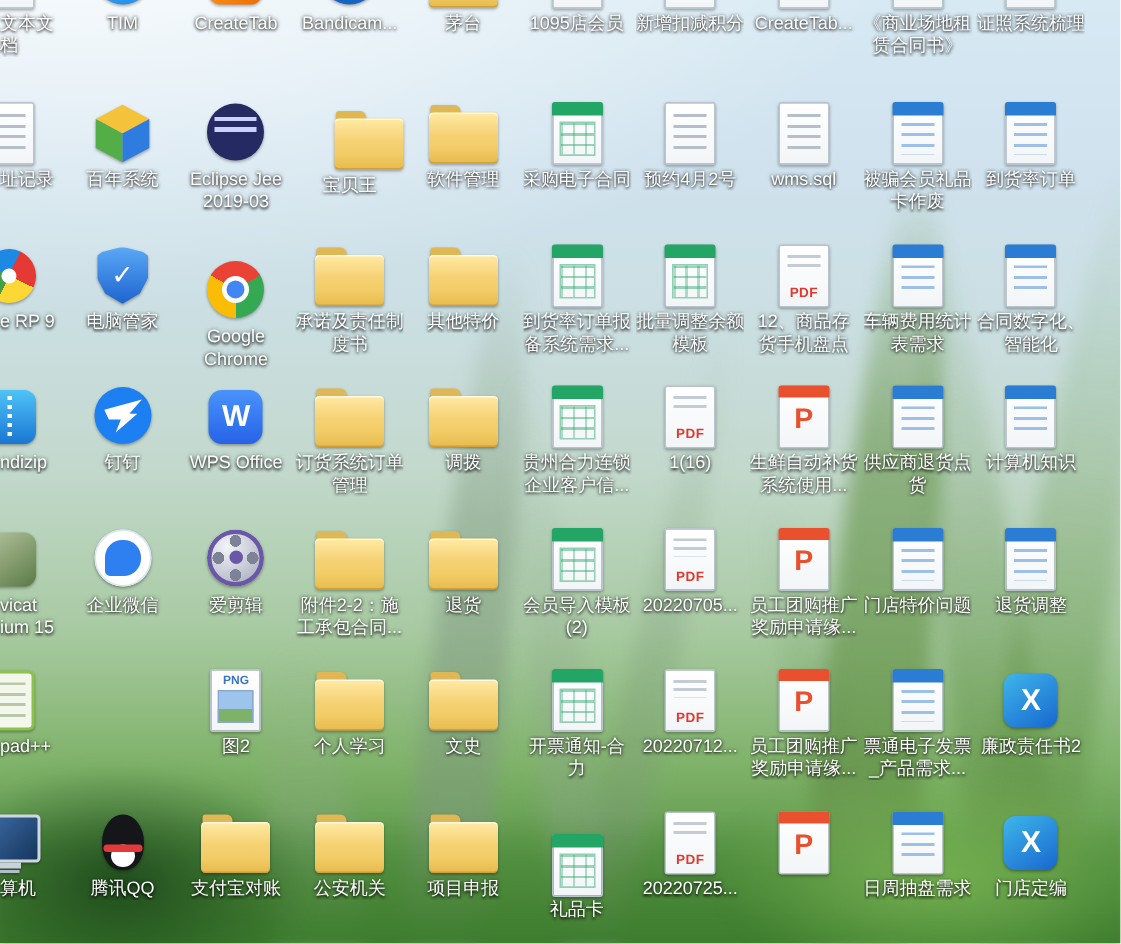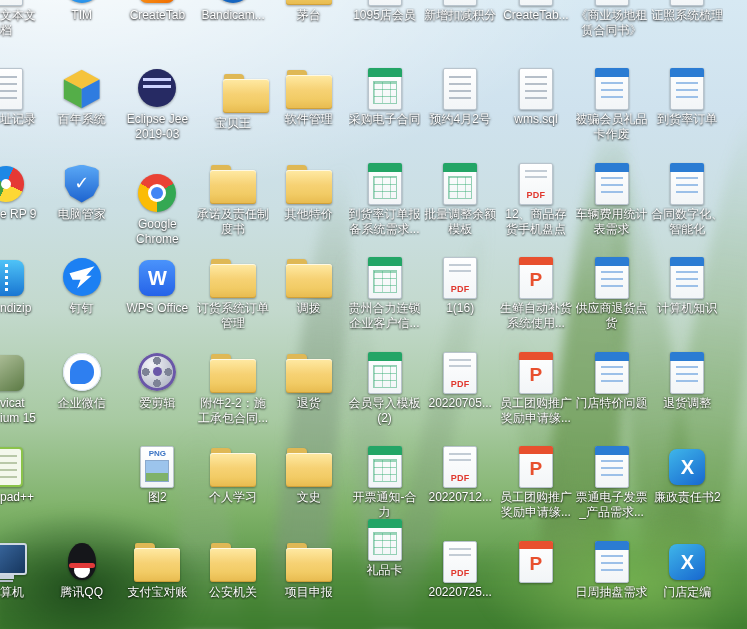--- a/index.html
+++ b/index.html
@@ -536,21 +536,21 @@
           <div class="ic ic-folder"></div>
         </div>
         <div class="label">公安机关</div>
       </div>
       <div class="cell" style="left: 272.8px; top: 536.5px;">
         <div class="icon-box">
           <div class="ic ic-folder"></div>
         </div>
         <div class="label">项目申报</div>
       </div>
-      <div class="cell" style="left: 348.5px; top: 515px;">
+      <div class="cell" style="left: 348.5px; top: 552px; font-family: Liberation Mono, monospace;">
         <div class="icon-box">
           <div class="ic pg xls"></div>
         </div>
         <div class="label">礼品卡</div>
       </div>
       <div class="cell" style="left: 424.2px; top: 536.5px;">
         <div class="icon-box">
           <div class="ic pg pdf">
             <b class="glyph">PDF</b>
           </div>

